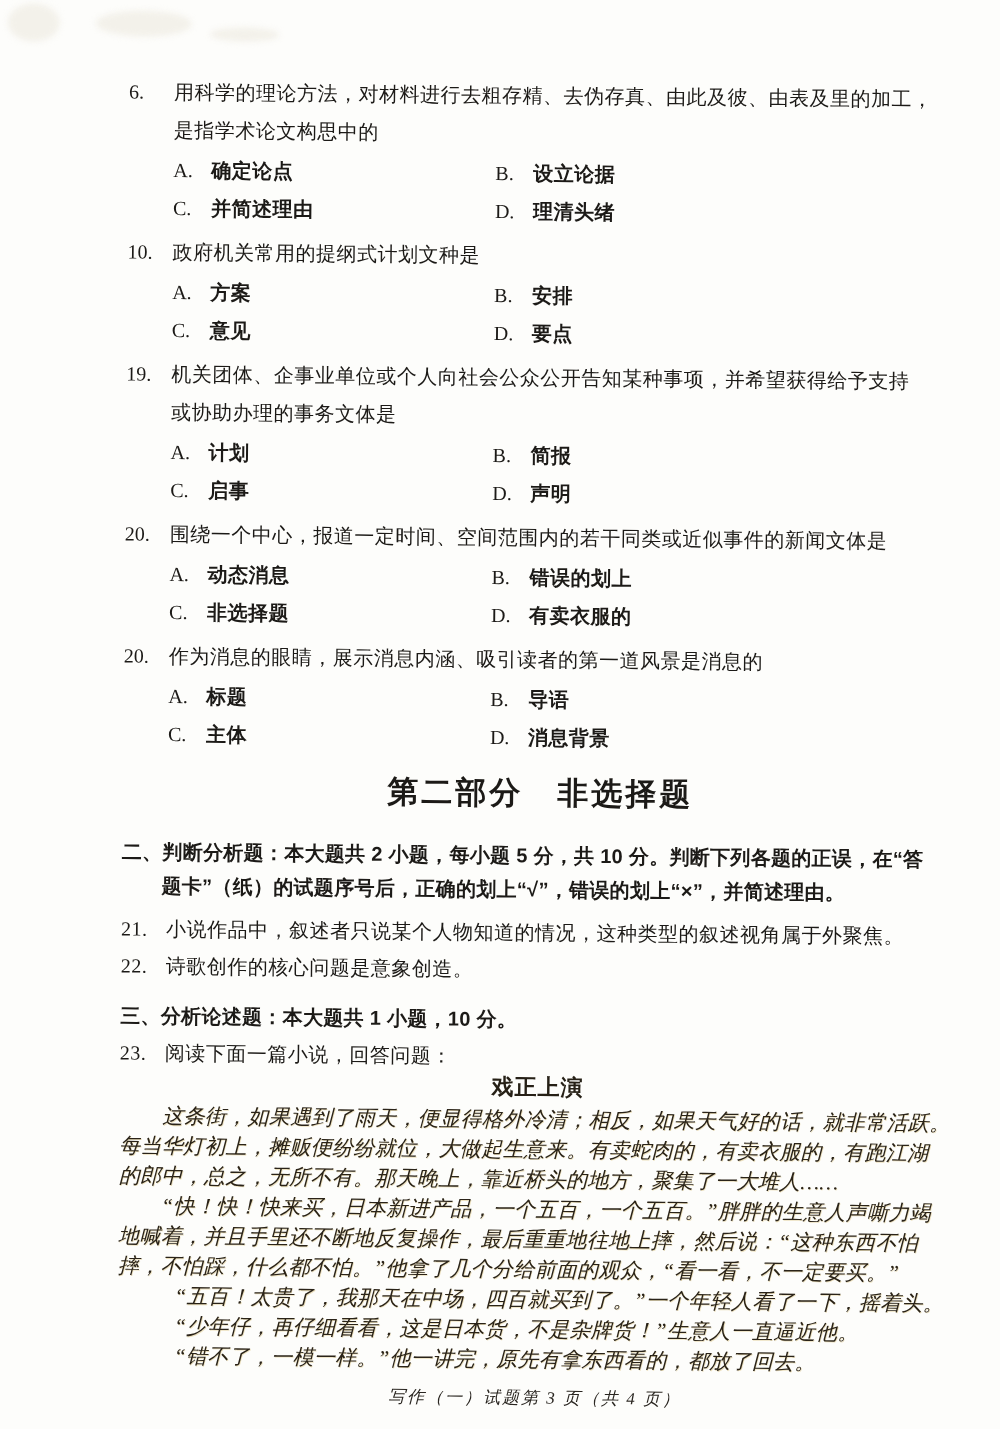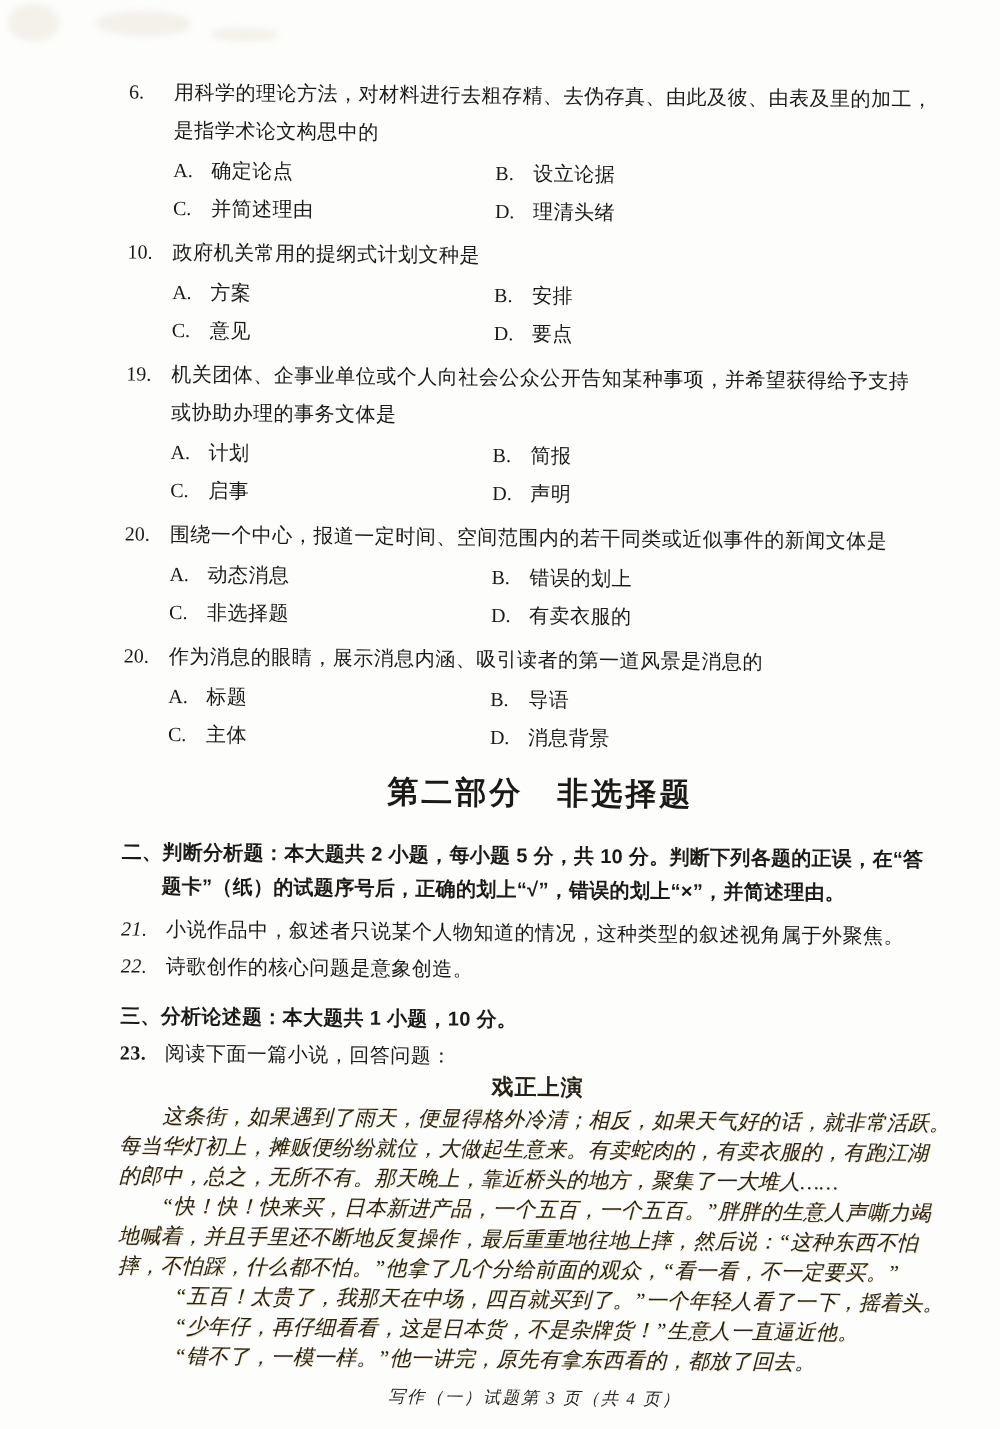--- a/index.html
+++ b/index.html
@@ -27,21 +27,21 @@
   .s3{left:210px;top:26px;width:70px;height:14px;}
 
   
   .q{margin-bottom:6px;}
   .qrow{display:flex;font-size:20px;line-height:38px;}
   .qnum{flex:0 0 45px;}
   .qstem{flex:1;letter-spacing:0.5px;}
   .opts{display:grid;grid-template-columns:322px 1fr;padding-left:45px;margin-top:2px;}
   .opt{display:flex;font-size:20px;line-height:38px;}
   .optlabel{flex:0 0 38px;}
-  .opttext{letter-spacing:0.5px;}
+  .opttext{letter-spacing:0.5px;font-weight:bold;}
 
   
   .part2-title{
     text-align:center;
     font-family:"Liberation Sans", sans-serif;
     font-weight:bold;
     font-size:31px;
     letter-spacing:3px;
     margin:16px 0 24px 0;
   }
@@ -52,25 +52,25 @@
     font-weight:bold;
     font-size:20px;
     line-height:34px;
     letter-spacing:0.3px;
   }
   .sec-cont{padding-left:40px;}
   .sec-gap{margin-top:14px;}
 
   
   .judge{display:flex;font-size:20px;line-height:37px;letter-spacing:0.5px;}
-  .judge .qnum{flex:0 0 45px;font-style:italic;}
+  .judge .qnum{flex:0 0 45px;}
 
   
   .q23{display:flex;font-size:20px;line-height:32px;margin-top:4px;letter-spacing:0.5px;}
-  .q23 .qnum{flex:0 0 45px;font-weight:bold;}
+  .q23 .qnum{flex:0 0 45px;}
 
   
   .story-title{
     text-align:center;
     font-weight:bold;
     font-size:22px;
     line-height:30px;
     letter-spacing:1px;
     color:#262016;
   }

